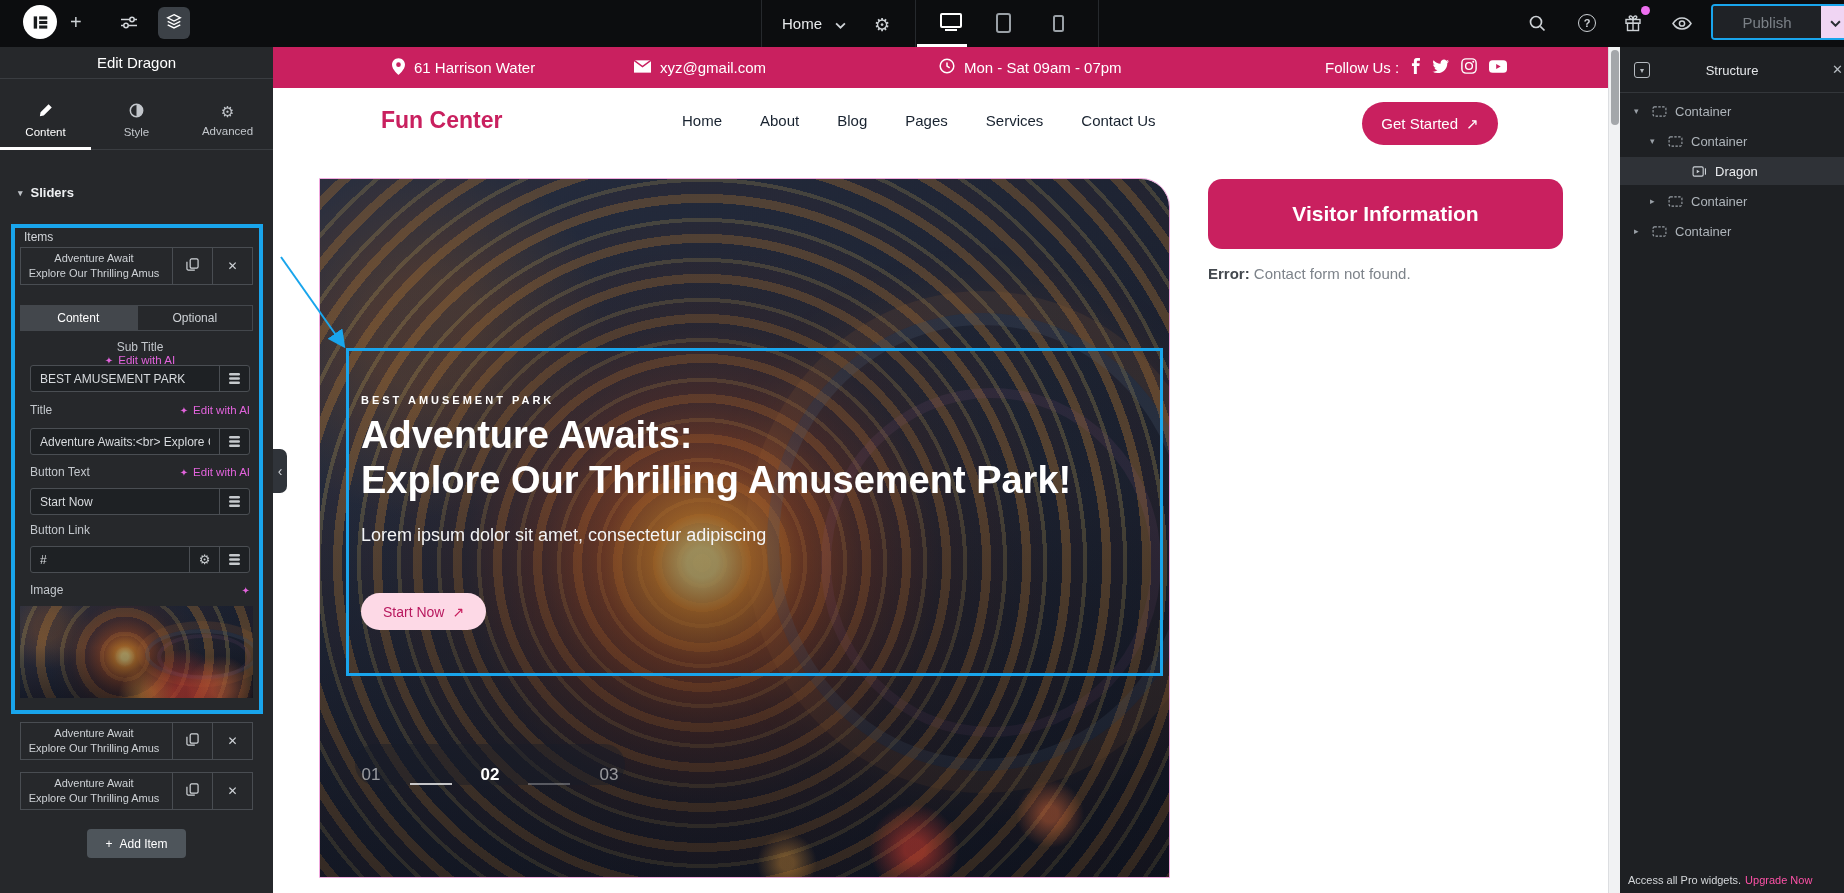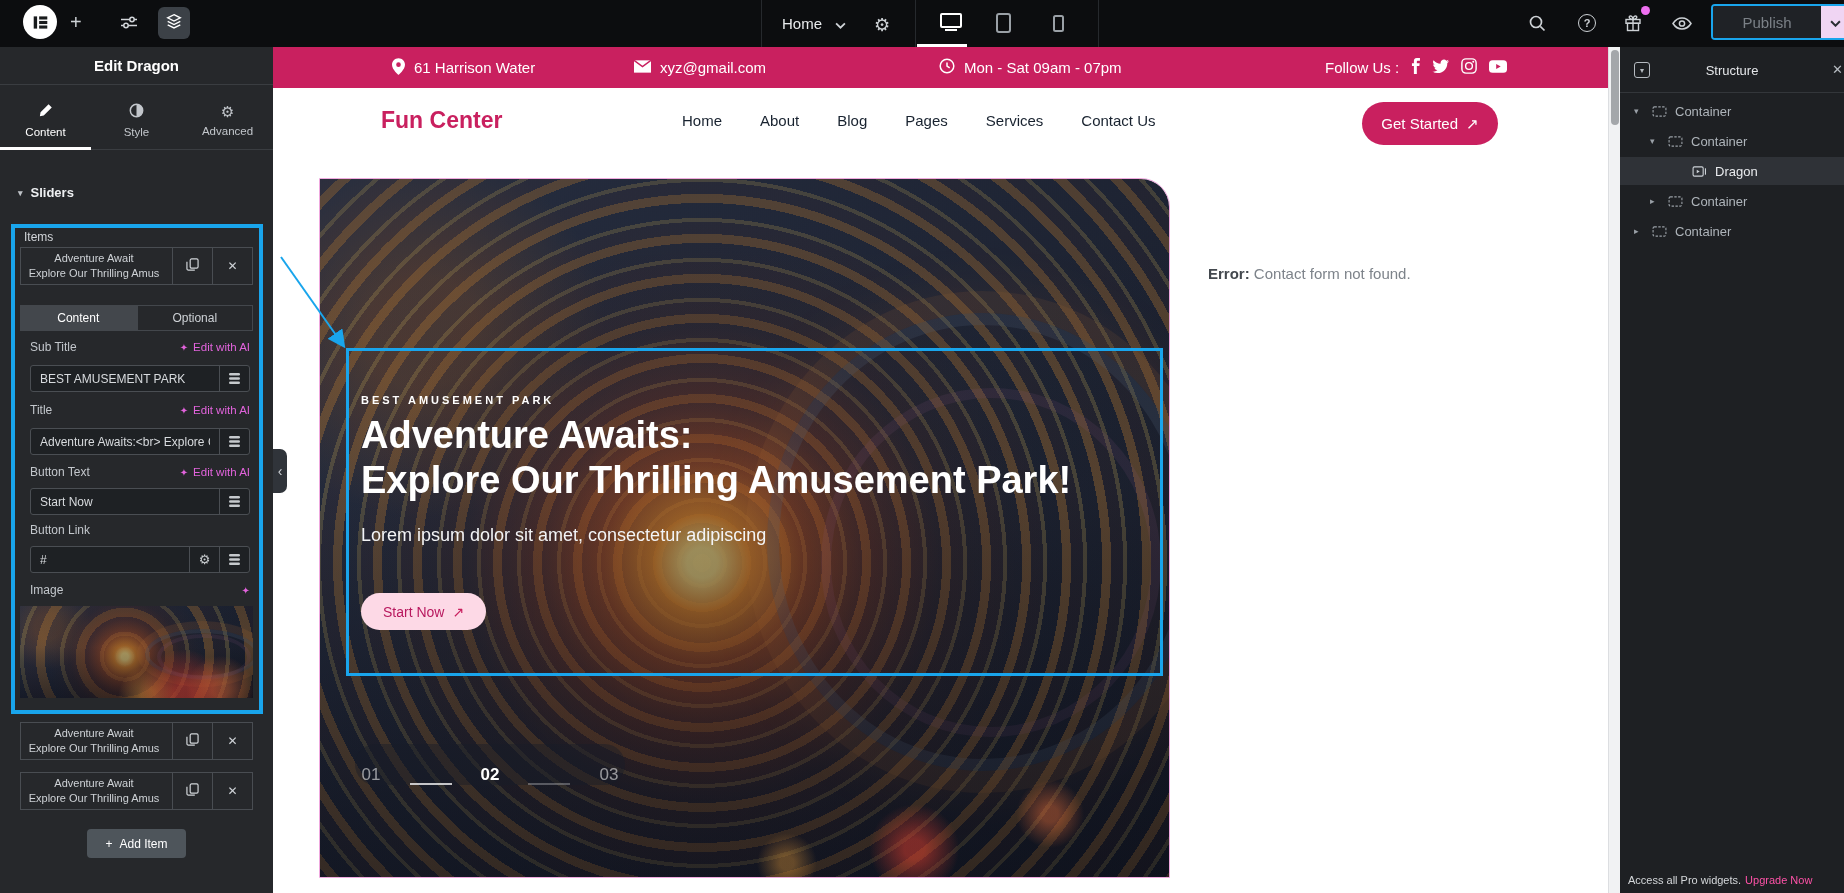--- a/index.html
+++ b/index.html
@@ -21,21 +21,21 @@
   .tabletd { width:15px; height:20px; border:2px solid currentColor; border-radius:3px; }
   .phoned { width:11px; height:17px; border:2px solid currentColor; border-radius:2.5px; }
   .qmark { width:18px; height:18px; border:1.6px solid currentColor; border-radius:50%; font-size:11px; display:flex; align-items:center; justify-content:center; font-weight:bold; }
   .gift-dot { position:absolute; left:1641px; top:6px; width:9px; height:9px; border-radius:50%; background:#ef6ff0; }
   .publish { position:absolute; left:1711px; top:4px; width:140px; height:36px; border:2px solid var(--blue); border-radius:4px; display:flex; overflow:hidden; }
   .publish-main { flex:1; background:#1f2226; color:#7b8187; font-size:15px; display:flex; align-items:center; justify-content:center; }
   .publish-caret { width:28px; background:#f0d5f3; color:#2b2e33; display:flex; align-items:center; justify-content:center; }
 
   
   .panel { position:absolute; left:0; top:47px; width:273px; height:846px; background:#26282b; color:#d6d9dc; }
-  .panel-header { position:absolute; left:0; top:0; width:100%; height:38px; border-bottom:1px solid #3a3d41; display:flex; align-items:center; justify-content:center; font-size:15px; font-weight:bold; color:#fff; }
+  .panel-header { position:absolute; left:0; top:0; width:100%; height:32px; border-bottom:1px solid #3a3d41; display:flex; align-items:center; justify-content:center; font-size:15px; font-weight:normal; color:#fff; }
   .ptabs { position:absolute; left:0; top:45px; width:100%; height:58px; border-bottom:1px solid #3a3d41; display:flex; }
   .ptab { flex:1; display:flex; flex-direction:column; align-items:center; justify-content:center; gap:6px; font-size:11.5px; color:#c2c6cb; position:relative; cursor:pointer; }
   .ptab.active { color:#fff; }
   .ptab.active::after { content:""; position:absolute; left:0; right:0; bottom:-1px; height:3px; background:#fff; }
   .sec-header { position:absolute; left:18px; top:138px; display:flex; align-items:center; gap:8px; font-size:13px; font-weight:bold; color:#eef0f2; }
   .blue-box { position:absolute; left:11px; top:177px; width:252px; height:490px; border:4px solid var(--blue); }
   .items-label { position:absolute; left:24px; top:183px; font-size:12px; color:#d2d5d9; }
   .rep-item { position:absolute; left:20px; width:233px; height:38px; border:1px solid #494d52; display:flex; align-items:stretch; }
   .rep-text { flex:1; overflow:hidden; display:flex; flex-direction:column; justify-content:center; text-align:center; font-size:11px; line-height:1.32; color:#ced2d6; white-space:nowrap; padding-right:5px; }
   .rep-cell { width:40px; border-left:1px solid #494d52; display:flex; align-items:center; justify-content:center; color:#d0d4d8; cursor:pointer; }
@@ -249,21 +249,21 @@
       <div class="rep-cell">
         <span style="font-size:12px;">✕</span>
       </div>
     </div>
 
     <div class="itabs">
       <div class="itab active">Content</div>
       <div class="itab">Optional</div>
     </div>
 
-    <div class="frow" style="top:293px;">
+    <div class="frow" style="top:293px;flex-direction:column;">
       <span>Sub Title</span>
       <span class="ai">
           <i>✦</i>
           <span>Edit with AI</span>
         </span>
     </div>
     <div class="tinput" style="top:318px;">
       <input value="BEST AMUSEMENT PARK" style="">
       <div class="tcell">
         <span><svg width="11" height="11" viewBox="0 0 12 12" fill="currentColor">
@@ -459,20 +459,21 @@
     <div class="sel-box"></div>
     <svg class="abs" style="left:0;top:0;pointer-events:none;" width="1335" height="846">
       <defs>
           <marker id="ah" markerWidth="9" markerHeight="9" refX="7" refY="4.5" orient="auto">
             <path d="M0 0L9 4.5L0 9z" fill="var(--blue)"></path>
           </marker>
         </defs>
       <path d="M8 210 L70 298" stroke="var(--blue)" stroke-width="2" fill="none" marker-end="url(#ah)"></path>
     </svg>
 
+    <div class="visitor">Visitor Information</div>
     <div class="error-line">
       <b>Error:</b>
       <span>Contact form not found.</span>
     </div>
 
     <div class="handle">
       <span>‹</span>
     </div>
   </div>
 

